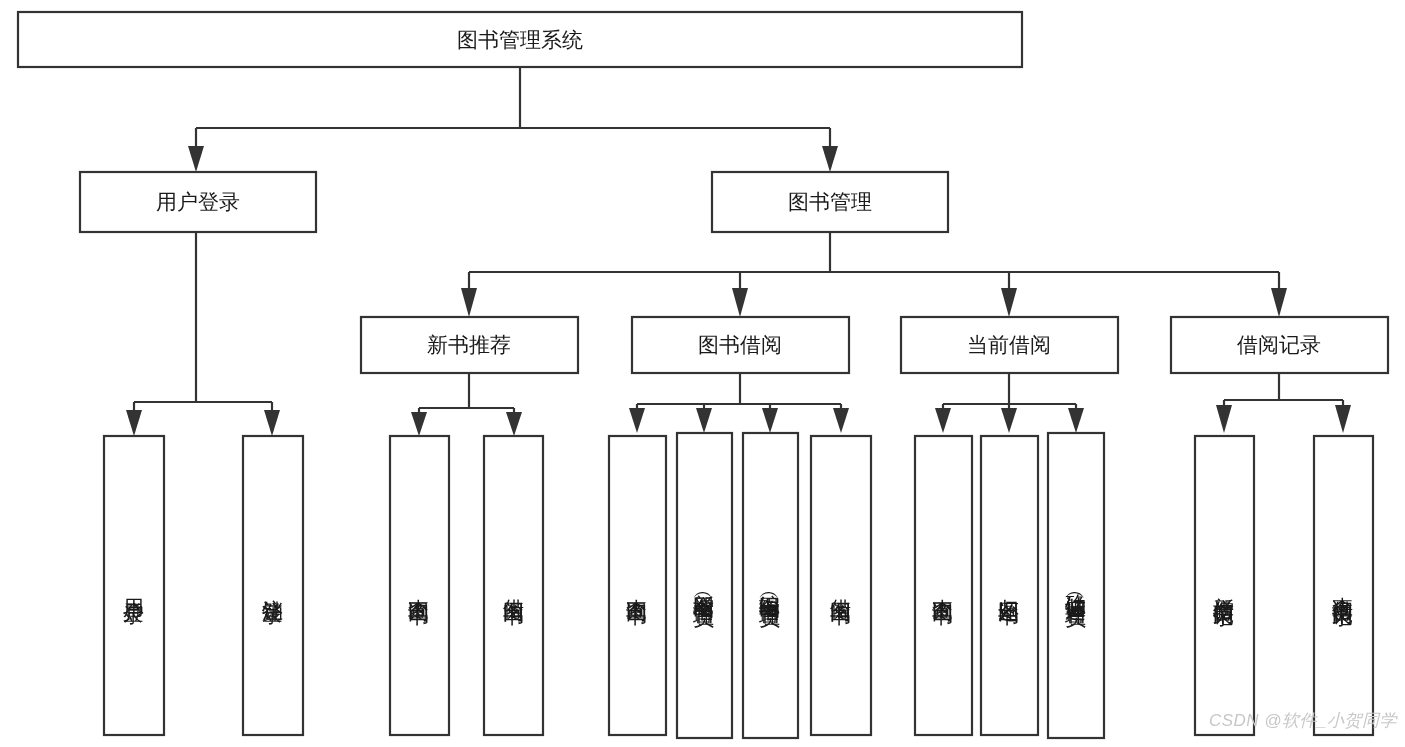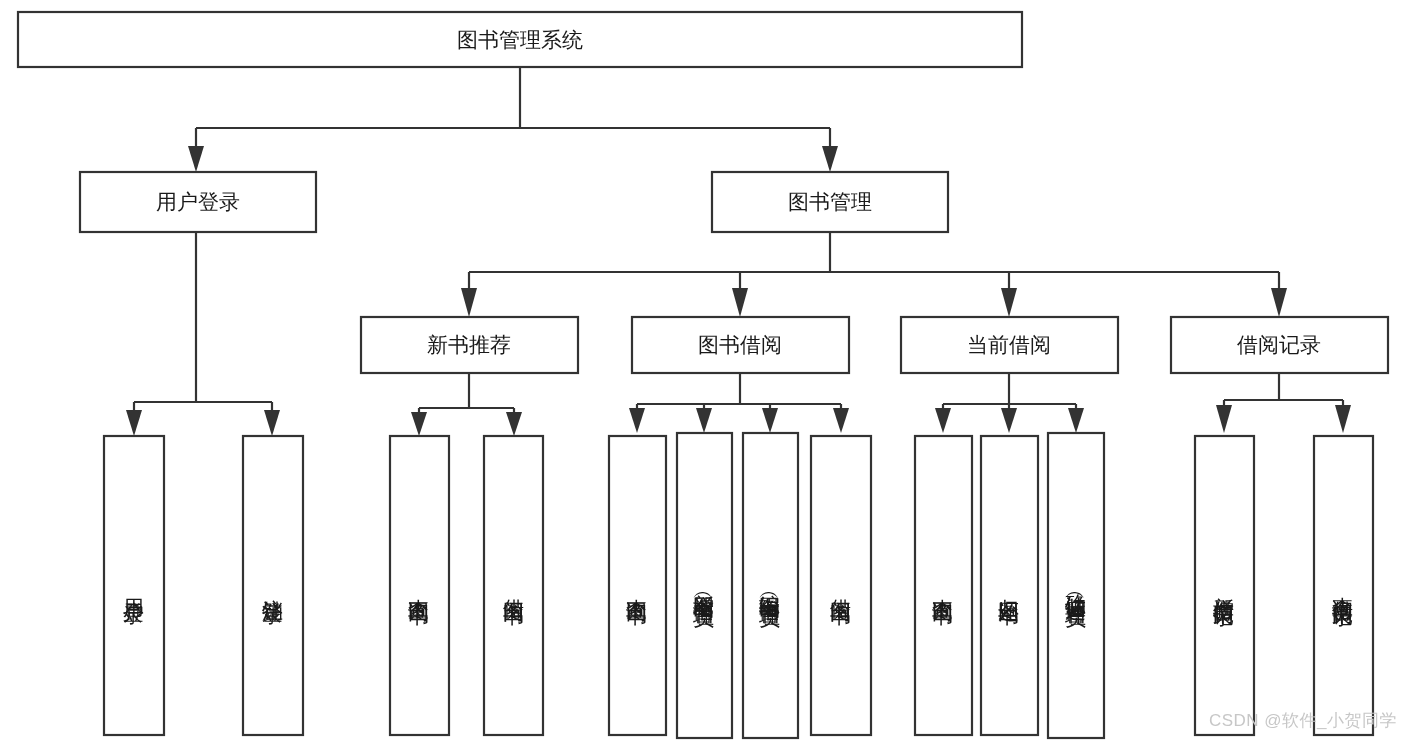--- a/index.html
+++ b/index.html
@@ -59,20 +59,21 @@
   }
   .watermark {
     position: absolute;
     right: 8px;
     bottom: 4px;
     font-family: "Liberation Sans", "DejaVu Sans", sans-serif;
     font-size: 17px;
     color: #c7c7c7;
     white-space: nowrap;
     letter-spacing: 0.5px;
+    font-style: italic;
   }
 </style>
 </head>
 <body>
 
 <div id="diagram-root">
   <svg class="diagram" viewBox="0 0 1405 747" xmlns="http://www.w3.org/2000/svg">
 
     <g>
 

